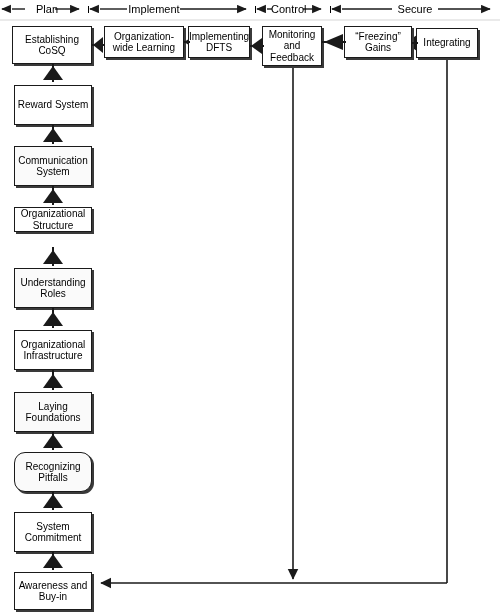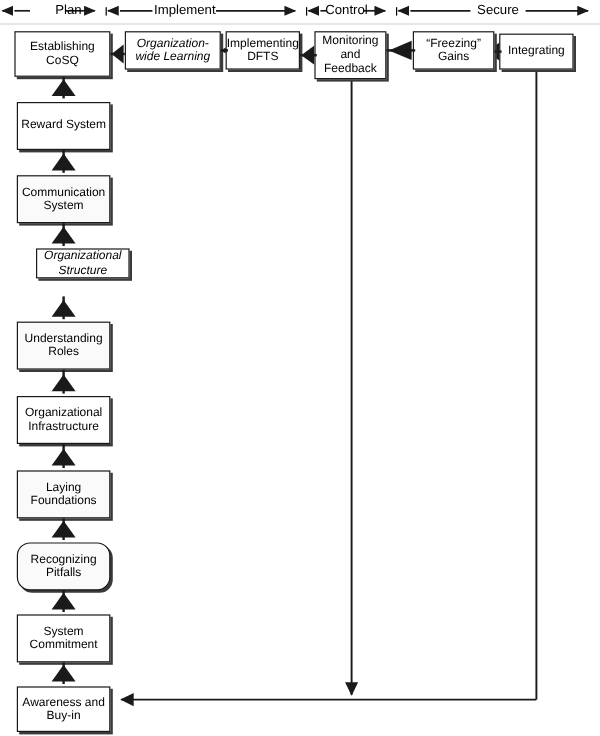--- a/index.html
+++ b/index.html
@@ -127,33 +127,33 @@
       <path d="M53,554 L43,568 L63,568 Z"></path>
     </g>
 
     <line x1="293" y1="66" x2="293" y2="579" stroke="#1a1a1a" stroke-width="1.6" marker-end="url(#ah-down-sm)"></line>
 
     <line x1="447" y1="58" x2="447" y2="583" stroke="#1a1a1a" stroke-width="1.6"></line>
 
     <line x1="447" y1="583" x2="101" y2="583" stroke="#1a1a1a" stroke-width="1.6" marker-end="url(#ah-left-sm)"></line>
   </svg>
 
-  <div class="phase-label" style="left:42px; top:3px; width:30px;">Plan</div>
+  <div class="phase-label" style="left:32px; top:3px; width:30px;">Plan</div>
   <div class="phase-label" style="left:127px; top:3px; width:54px;">Implement</div>
   <div class="phase-label" style="left:271px; top:3px; width:34px;">Control</div>
   <div class="phase-label" style="left:391px; top:3px; width:48px;">Secure</div>
 
   <div class="phase-divider" style="left:88px; top:6px; height:7px;"></div>
   <div class="phase-divider" style="left:255px; top:6px; height:7px;"></div>
   <div class="phase-divider" style="left:330px; top:6px; height:7px;"></div>
 
   <div class="box white" style="left:12px; top:26px; width:80px; height:38px;">
     <span>Establishing CoSQ</span>
   </div>
-  <div class="box white" style="left:104px; top:26px; width:80px; height:32px;font-style:italic;">
+  <div class="box white" style="left:104px; top:26px; width:80px; height:32px;">
     <span>Organization-wide Learning</span>
   </div>
   <div class="box white" style="left:188px; top:26px; width:62px; height:32px;">
     <span>Implementing DFTS</span>
   </div>
   <div class="box white" style="left:262px; top:26px; width:60px; height:40px;">
     <span>Monitoring and Feedback</span>
   </div>
   <div class="box white" style="left:344px; top:26px; width:68px; height:32px;justify-content:center;">
     <span>“Freezing” Gains</span>
@@ -161,21 +161,21 @@
   <div class="box white" style="left:416px; top:28px; width:62px; height:30px;">
     <span>Integrating</span>
   </div>
 
   <div class="box white" style="left:14px; top:85px; width:78px; height:40px;">
     <span>Reward System</span>
   </div>
   <div class="box" style="left:14px; top:146px; width:78px; height:40px;">
     <span>Communication System</span>
   </div>
-  <div class="box white" style="left:30px; top:207px; width:78px; height:25px;font-style:italic;">
+  <div class="box white" style="left:14px; top:207px; width:78px; height:25px;">
     <span>Organizational Structure</span>
   </div>
   <div class="box" style="left:14px; top:268px; width:78px; height:40px;">
     <span>Understanding Roles</span>
   </div>
   <div class="box white" style="left:14px; top:330px; width:78px; height:40px;">
     <span>Organizational Infrastructure</span>
   </div>
   <div class="box" style="left:14px; top:392px; width:78px; height:40px;">
     <span>Laying Foundations</span>

